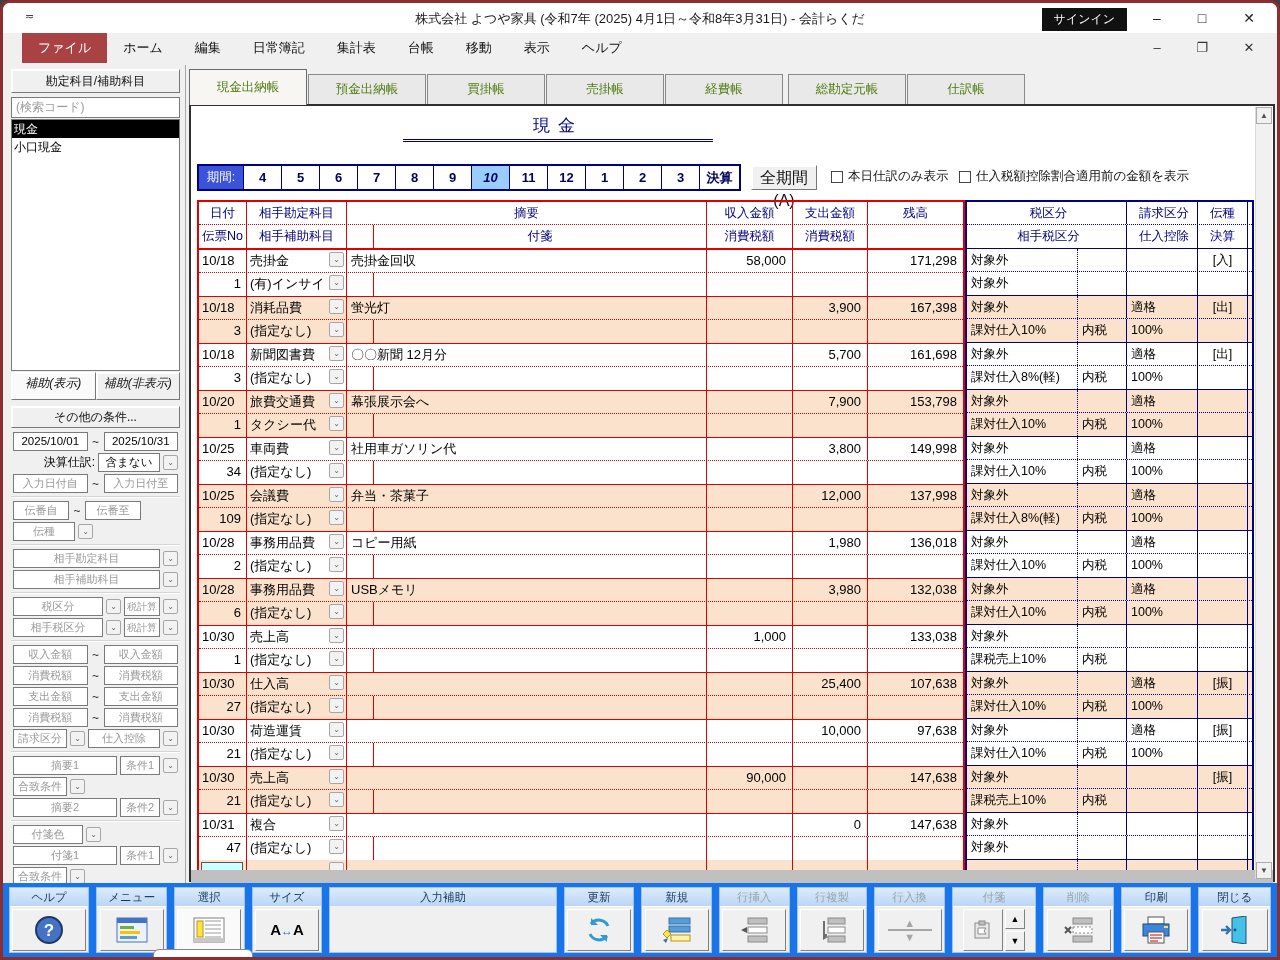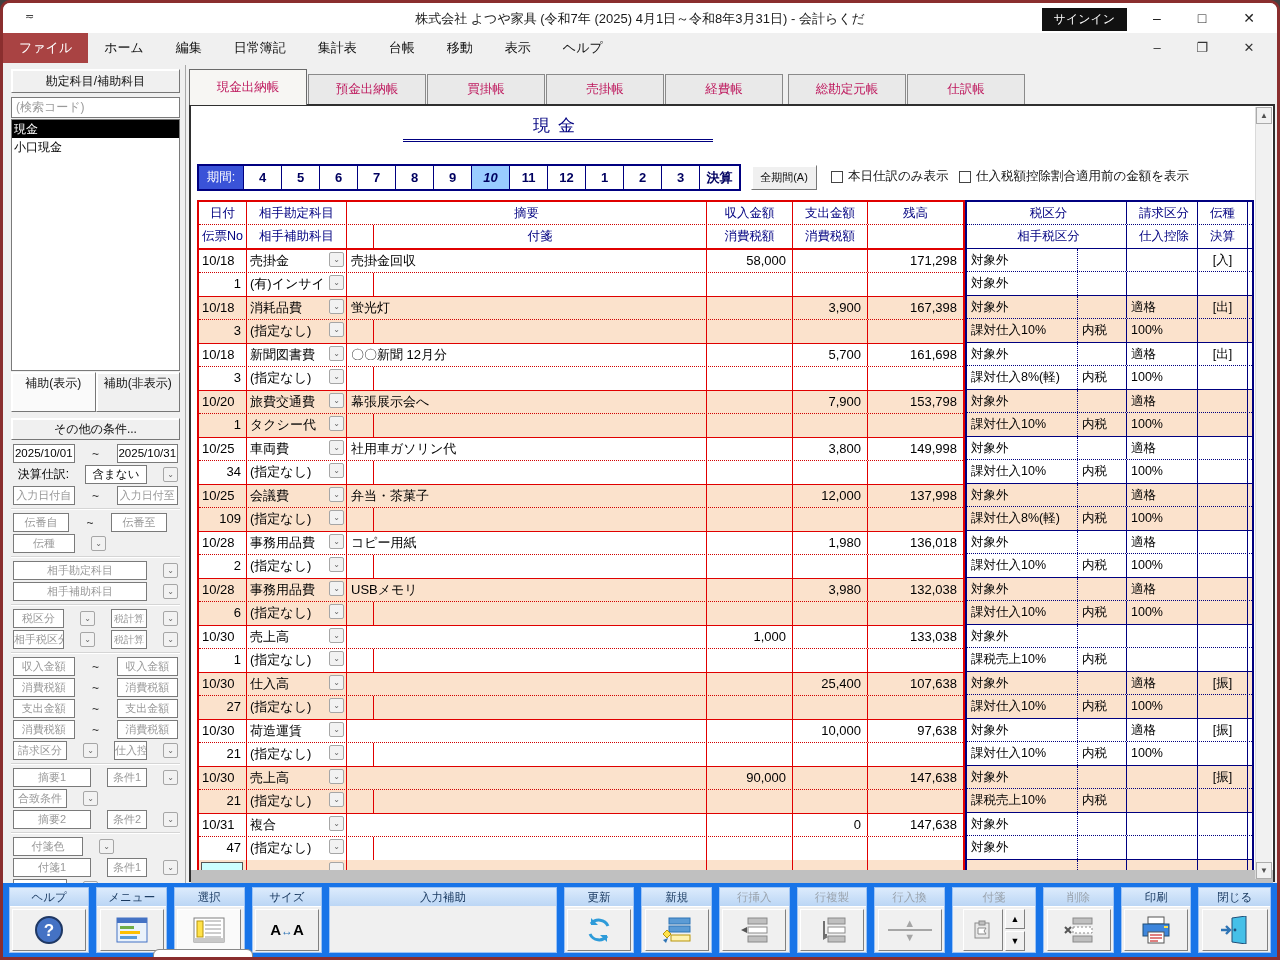--- a/index.html
+++ b/index.html
@@ -5,58 +5,58 @@
   html,body{margin:0;padding:0;background:#404040;}
   *{box-sizing:border-box;font-family:"Liberation Sans","DejaVu Sans",sans-serif;}
   #win{position:relative;width:1280px;height:960px;background:#F0F0F0;border:3px solid #8A2E2E;border-radius:10px 10px 0 0;overflow:hidden;}
   
   #titlebar{position:absolute;left:0;top:0;right:0;height:30px;background:#FFFFFF;}
   #qat{position:absolute;left:22px;top:7px;color:#444;font-size:11px;}
   #apptitle{position:absolute;left:0;right:0;top:7px;text-align:center;font-size:13px;color:#1a1a1a;}
   #signin{position:absolute;right:150px;top:5px;background:#111;color:#fff;font-size:12px;padding:3px 12px;}
   .wbtn{position:absolute;top:2px;width:40px;height:26px;text-align:center;line-height:26px;font-size:14px;color:#222;}
   
-  #menubar{position:absolute;left:0;top:30px;right:0;height:30px;background:#F0F0F0;display:flex;align-items:stretch;}
+  #menubar{position:absolute;left:0;top:30px;right:0;height:30px;background:#F0F0F0;display:flex;align-items:stretch;padding-left:19px;}
   .mitem{padding:0 16px;line-height:30px;font-size:13px;color:#111;}
   .mitem.active{background:#A94343;color:#fff;}
   .wbtn2{position:absolute;top:32px;width:40px;height:26px;text-align:center;line-height:26px;font-size:13px;color:#333;}
   
   #sidebar{position:absolute;left:3px;top:62px;width:180px;bottom:74px;background:#F0F0F0;border-right:1px solid #A8A8A8;padding:4px 3px 0 3px;font-size:12px;}
   .btn3d{background:#F0F0F0;border:1px solid #777;border-top-color:#fff;border-left-color:#fff;box-shadow:1px 1px 0 #FFF inset;text-align:center;color:#111;}
   #sb-header{height:24px;line-height:22px;margin:0 2px;}
   #sb-search{height:21px;margin:4px 2px 1px 2px;background:#fff;border:1px solid #7a7a7a;color:#9a9a9a;line-height:19px;padding-left:4px;}
   #sb-list{height:252px;margin:1px 2px;background:#fff;border:1px solid #7a7a7a;overflow:hidden;}
   .acct{height:18px;line-height:18px;padding-left:2px;color:#000;}
   .acct.sel{background:#000;color:#fff;}
-  #sb-tabs{display:flex;margin:1px 2px 0 2px;height:40px;}
+  #sb-tabs{display:flex;margin:1px 2px 0 2px;height:28px;font-style:italic;}
   #sb-tabs div{flex:1;line-height:20px;}
   #sb-other{height:22px;line-height:20px;margin:6px 2px 4px 2px;}
-  .sbrow{display:flex;align-items:center;gap:16px;margin:2px 4px;height:19px;}
+  .sbrow{display:flex;align-items:center;gap:3px;margin:2px 4px;height:19px;}
   .sin{background:#fff;border:1px solid #7a7a7a;color:#999;text-align:center;font-size:11px;height:19px;line-height:17px;overflow:hidden;white-space:nowrap;}
   .sin.dark{color:#000;font-size:11.5px;}
   .tilde{color:#333;font-size:12px;width:10px;text-align:center;}
   .dd{display:inline-block;width:15px;height:15px;background:#F2F2F2;border:1px solid #A6A6A6;color:#666;font-size:8px;line-height:13px;text-align:center;border-radius:2px;flex:0 0 15px;}
   .sep{border-top:1px solid #D5D5D5;border-bottom:1px solid #fff;margin:3px 2px;}
   #sb-btns{display:flex;gap:2px;margin:4px 2px;height:22px;}
   #sb-btns div{flex:1;line-height:20px;font-size:12px;}
   
   #tabstrip{position:absolute;left:186px;top:66px;height:36px;display:flex;align-items:flex-end;}
-  .tab{height:31px;line-height:29px;width:118px;text-align:center;font-size:12.5px;background:#E9E9E9;border:1px solid #8a8a8a;border-bottom:none;margin-right:1px;color:#be185d;}
+  .tab{height:31px;line-height:29px;width:118px;text-align:center;font-size:12.5px;background:#E9E9E9;border:1px solid #8a8a8a;border-bottom:none;margin-right:1px;color:#4d7c0f;}
   .tab.active{height:36px;line-height:34px;background:#F7F6F3;border-color:#6a6a6a;z-index:3;}
   .tabgap{width:4px;}
   
   #panel{position:absolute;left:186px;top:101px;width:1086px;bottom:75px;background:#FFFFFF;border:2px solid #2F2F2F;}
   #sheet-title{position:absolute;left:212px;top:8px;width:310px;text-align:center;color:#000080;font-size:17px;letter-spacing:8px;}
   #sheet-underline{position:absolute;left:212px;top:33px;width:310px;border-bottom:3px double #000080;}
   #periodbar{position:absolute;left:6px;top:58px;height:27px;display:flex;border:2px solid #000080;}
   #plabel{width:44px;background:#3A53D8;color:#fff;font-size:12.5px;line-height:23px;text-align:center;}
   .mcell{width:38px;border-left:1px solid #000080;background:#fff;color:#000060;font-weight:bold;font-size:13px;text-align:center;line-height:23px;}
   .mcell.sel{background:#99CCFF;font-style:italic;}
   .mcell.kessan{width:40px;}
-  #zenkikan{position:absolute;left:560px;top:59px;width:66px;height:25px;line-height:23px;font-size:11px;}
+  #zenkikan{position:absolute;left:560px;top:59px;width:66px;height:25px;line-height:23px;font-size:16px;}
   .chk{position:absolute;top:62px;display:flex;align-items:center;gap:5px;font-size:12.5px;color:#111;}
   .box{width:12px;height:12px;border:1px solid #444;background:#fff;}
   
   #lgL{position:absolute;left:6px;top:94px;width:768px;border:2px solid #E00000;}
   #lgR{position:absolute;left:774px;top:94px;width:289px;border:2px solid #000080;}
   .sr{display:grid;height:23px;}
   .sr .c{border-right:1px solid #E00000;font-size:13px;line-height:22px;overflow:hidden;white-space:nowrap;color:#000;}
   .sr .c:last-child{border-right:none;}
   .gridL .sr{grid-template-columns:48px 100px 360px 86px 75px 95px;}
   .trow{border-bottom:1px solid #E00000;}

